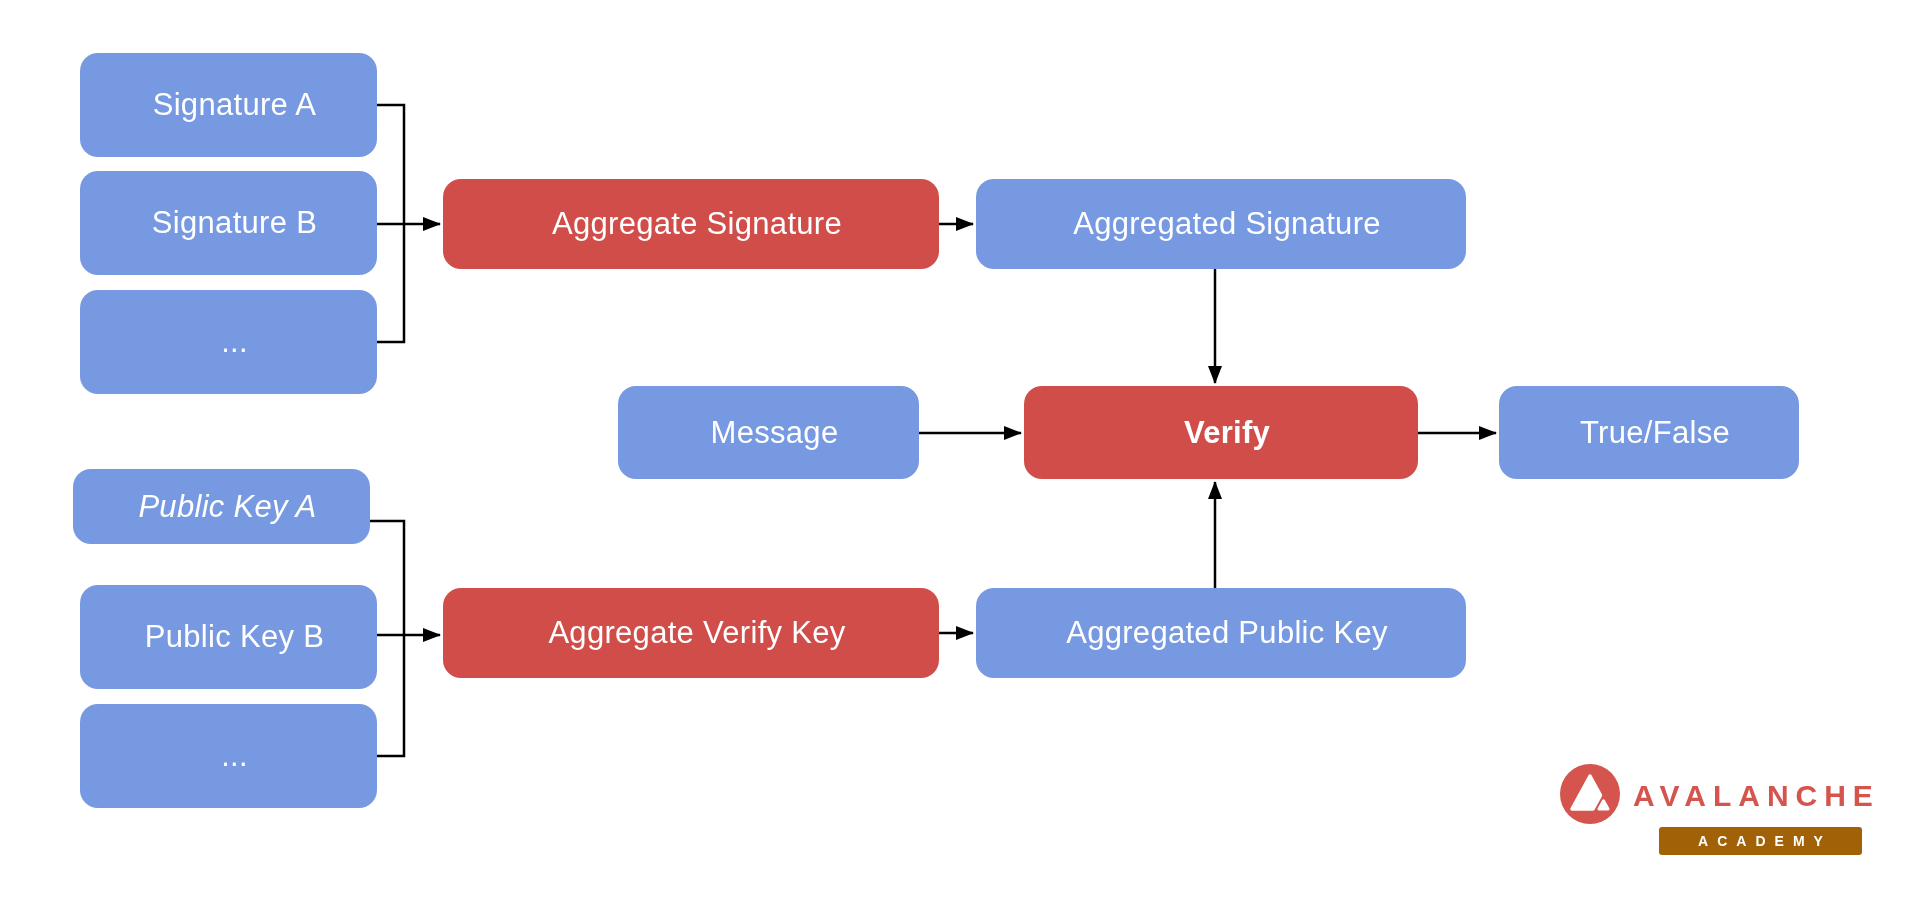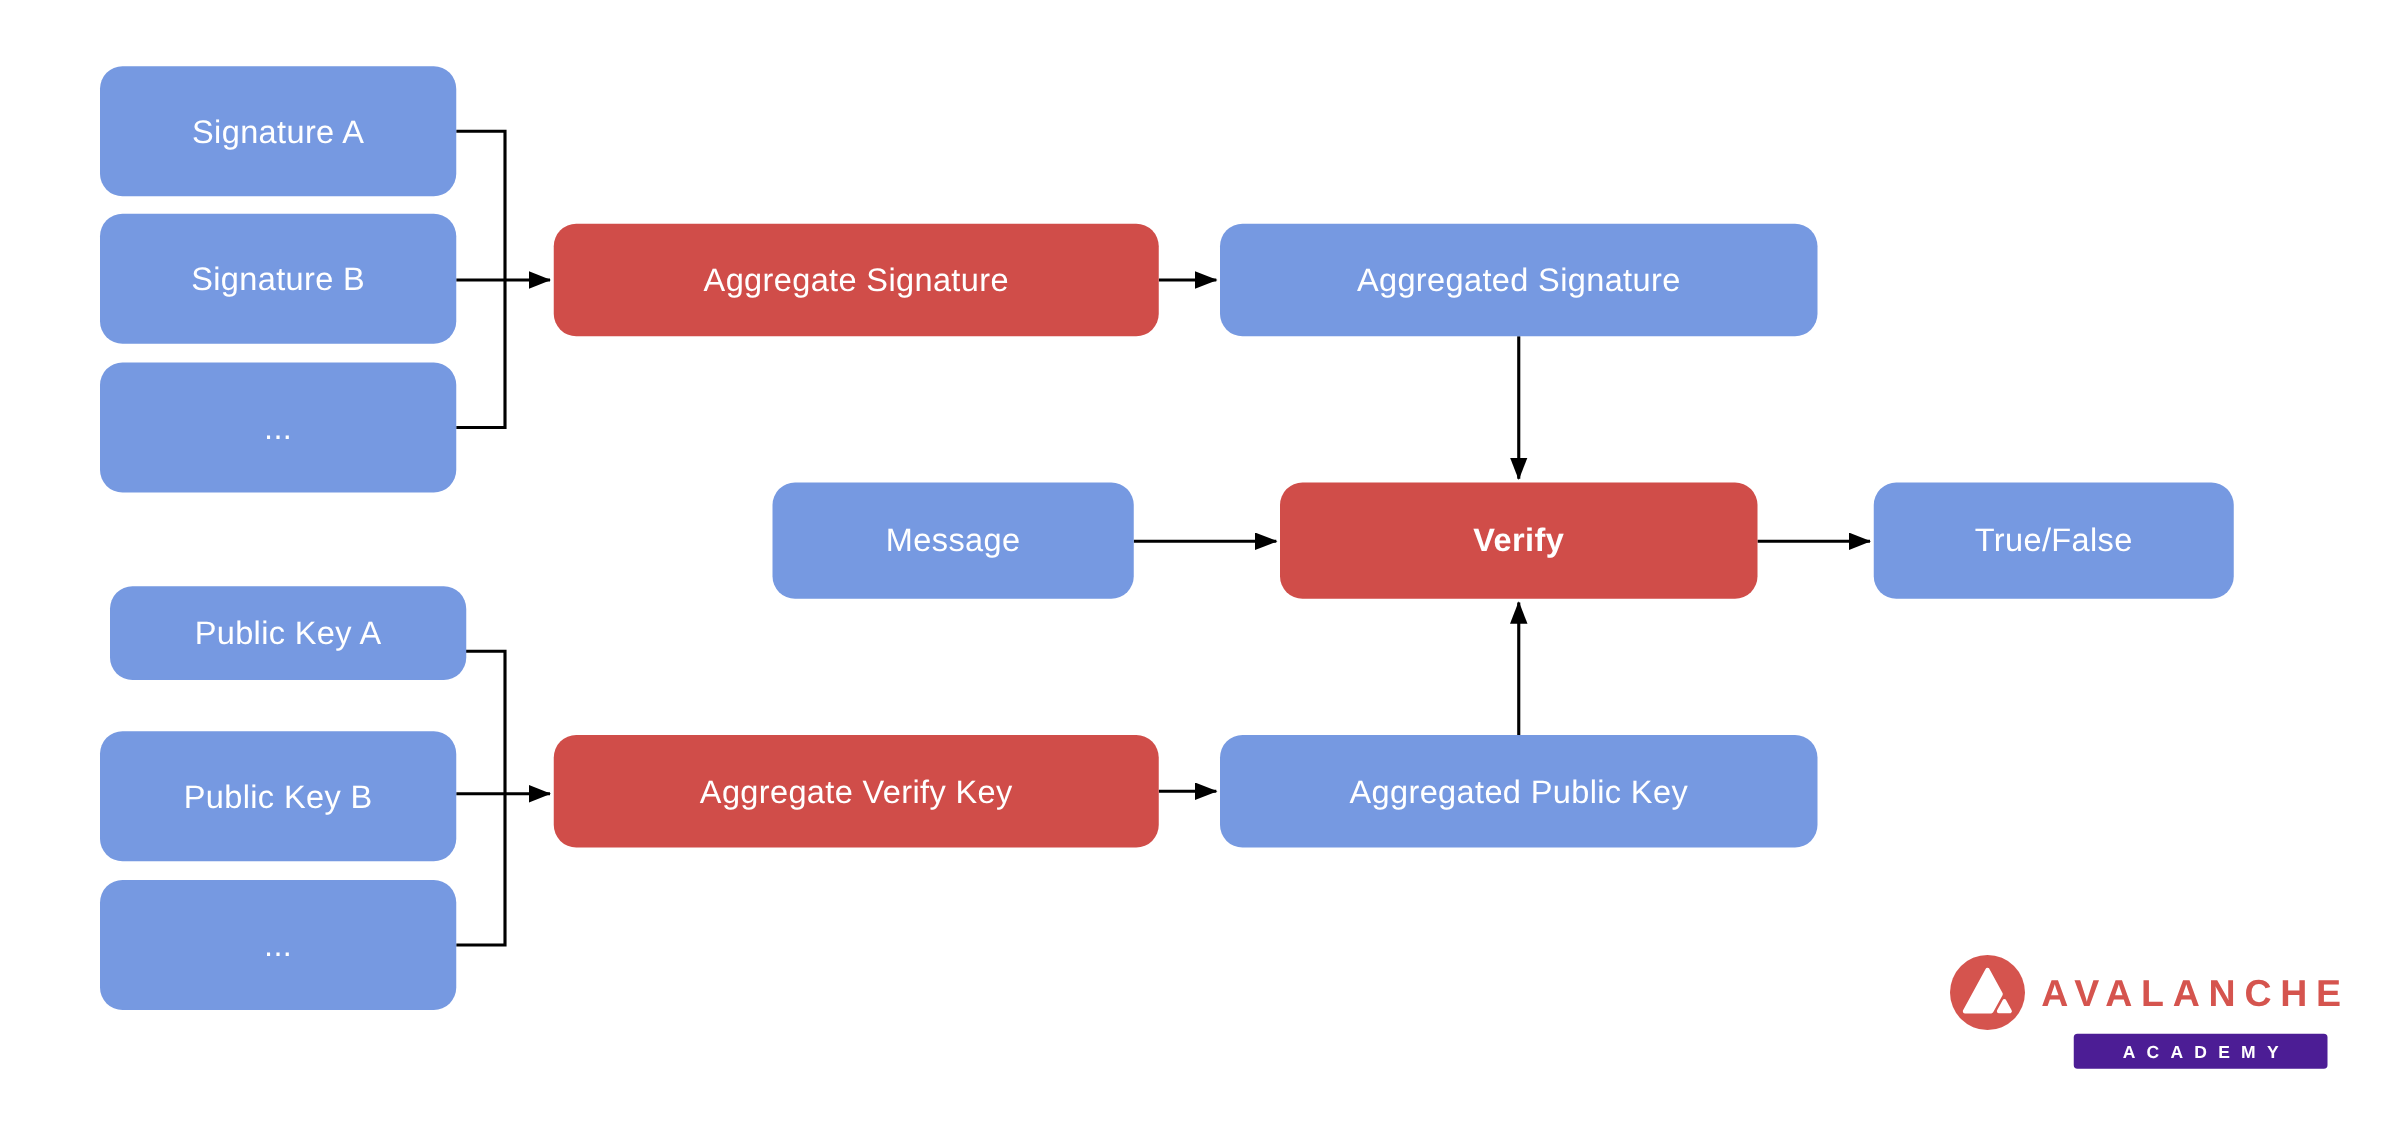--- a/index.html
+++ b/index.html
@@ -16,40 +16,41 @@
     left: 0; top: 0;
     width: 1920px; height: 904px;
     pointer-events: none;
   }
   .node {
     position: absolute;
     display: flex;
     align-items: center;
     justify-content: center;
     color: #ffffff;
-    font-size: 26px;
+    font-size: 31px;
     letter-spacing: 0.3px;
     border-radius: 18px;
     text-align: center;
     white-space: nowrap;
+    padding-left: 12px;
   }
   .node.blue { background: #7699E1; }
   .node.red  { background: #D04D49; }
   .node.bold { font-weight: bold; }
 
   
   .n-sig-a   { left:  80px; top:  53px; width: 285px; height: 104px; }
   .n-sig-b   { left:  80px; top: 171px; width: 285px; height: 104px; }
   .n-sig-m   { left:  80px; top: 290px; width: 285px; height: 104px; }
   .n-aggsig  { left: 443px; top: 179px; width: 484px; height:  90px; }
   .n-aggdsig { left: 976px; top: 179px; width: 478px; height:  90px; }
   .n-msg     { left: 618px; top: 386px; width: 289px; height:  93px; }
   .n-verify  { left:1024px; top: 386px; width: 382px; height:  93px; }
   .n-tf      { left:1499px; top: 386px; width: 288px; height:  93px; }
-  .n-pk-a    { left:  88px; top: 469px; width: 285px; height: 75px; }
+  .n-pk-a    { left:  73px; top: 469px; width: 285px; height: 75px; font-style: italic; }
   .n-pk-b    { left:  80px; top: 585px; width: 285px; height: 104px; }
   .n-pk-m    { left:  80px; top: 704px; width: 285px; height: 104px; }
   .n-aggpk   { left: 443px; top: 588px; width: 484px; height:  90px; }
   .n-aggdpk  { left: 976px; top: 588px; width: 478px; height:  90px; }
 
   
   .logo-mark {
     position: absolute;
     left: 1560px; top: 764px;
     width: 60px; height: 60px;
@@ -60,21 +61,21 @@
     font-size: 30px;
     font-weight: bold;
     letter-spacing: 7px;
     color: #D5544E;
     white-space: nowrap;
   }
   .logo-badge {
     position: absolute;
     left: 1659px; top: 827px;
     width: 203px; height: 28px;
-    background: #4c1d95;
+    background: #a16207;
     border-radius: 3px;
     display: flex;
     align-items: center;
     justify-content: center;
     color: #ffffff;
     font-size: 14px;
     font-weight: bold;
     letter-spacing: 9px;
     text-indent: 9px; 
     white-space: nowrap;

